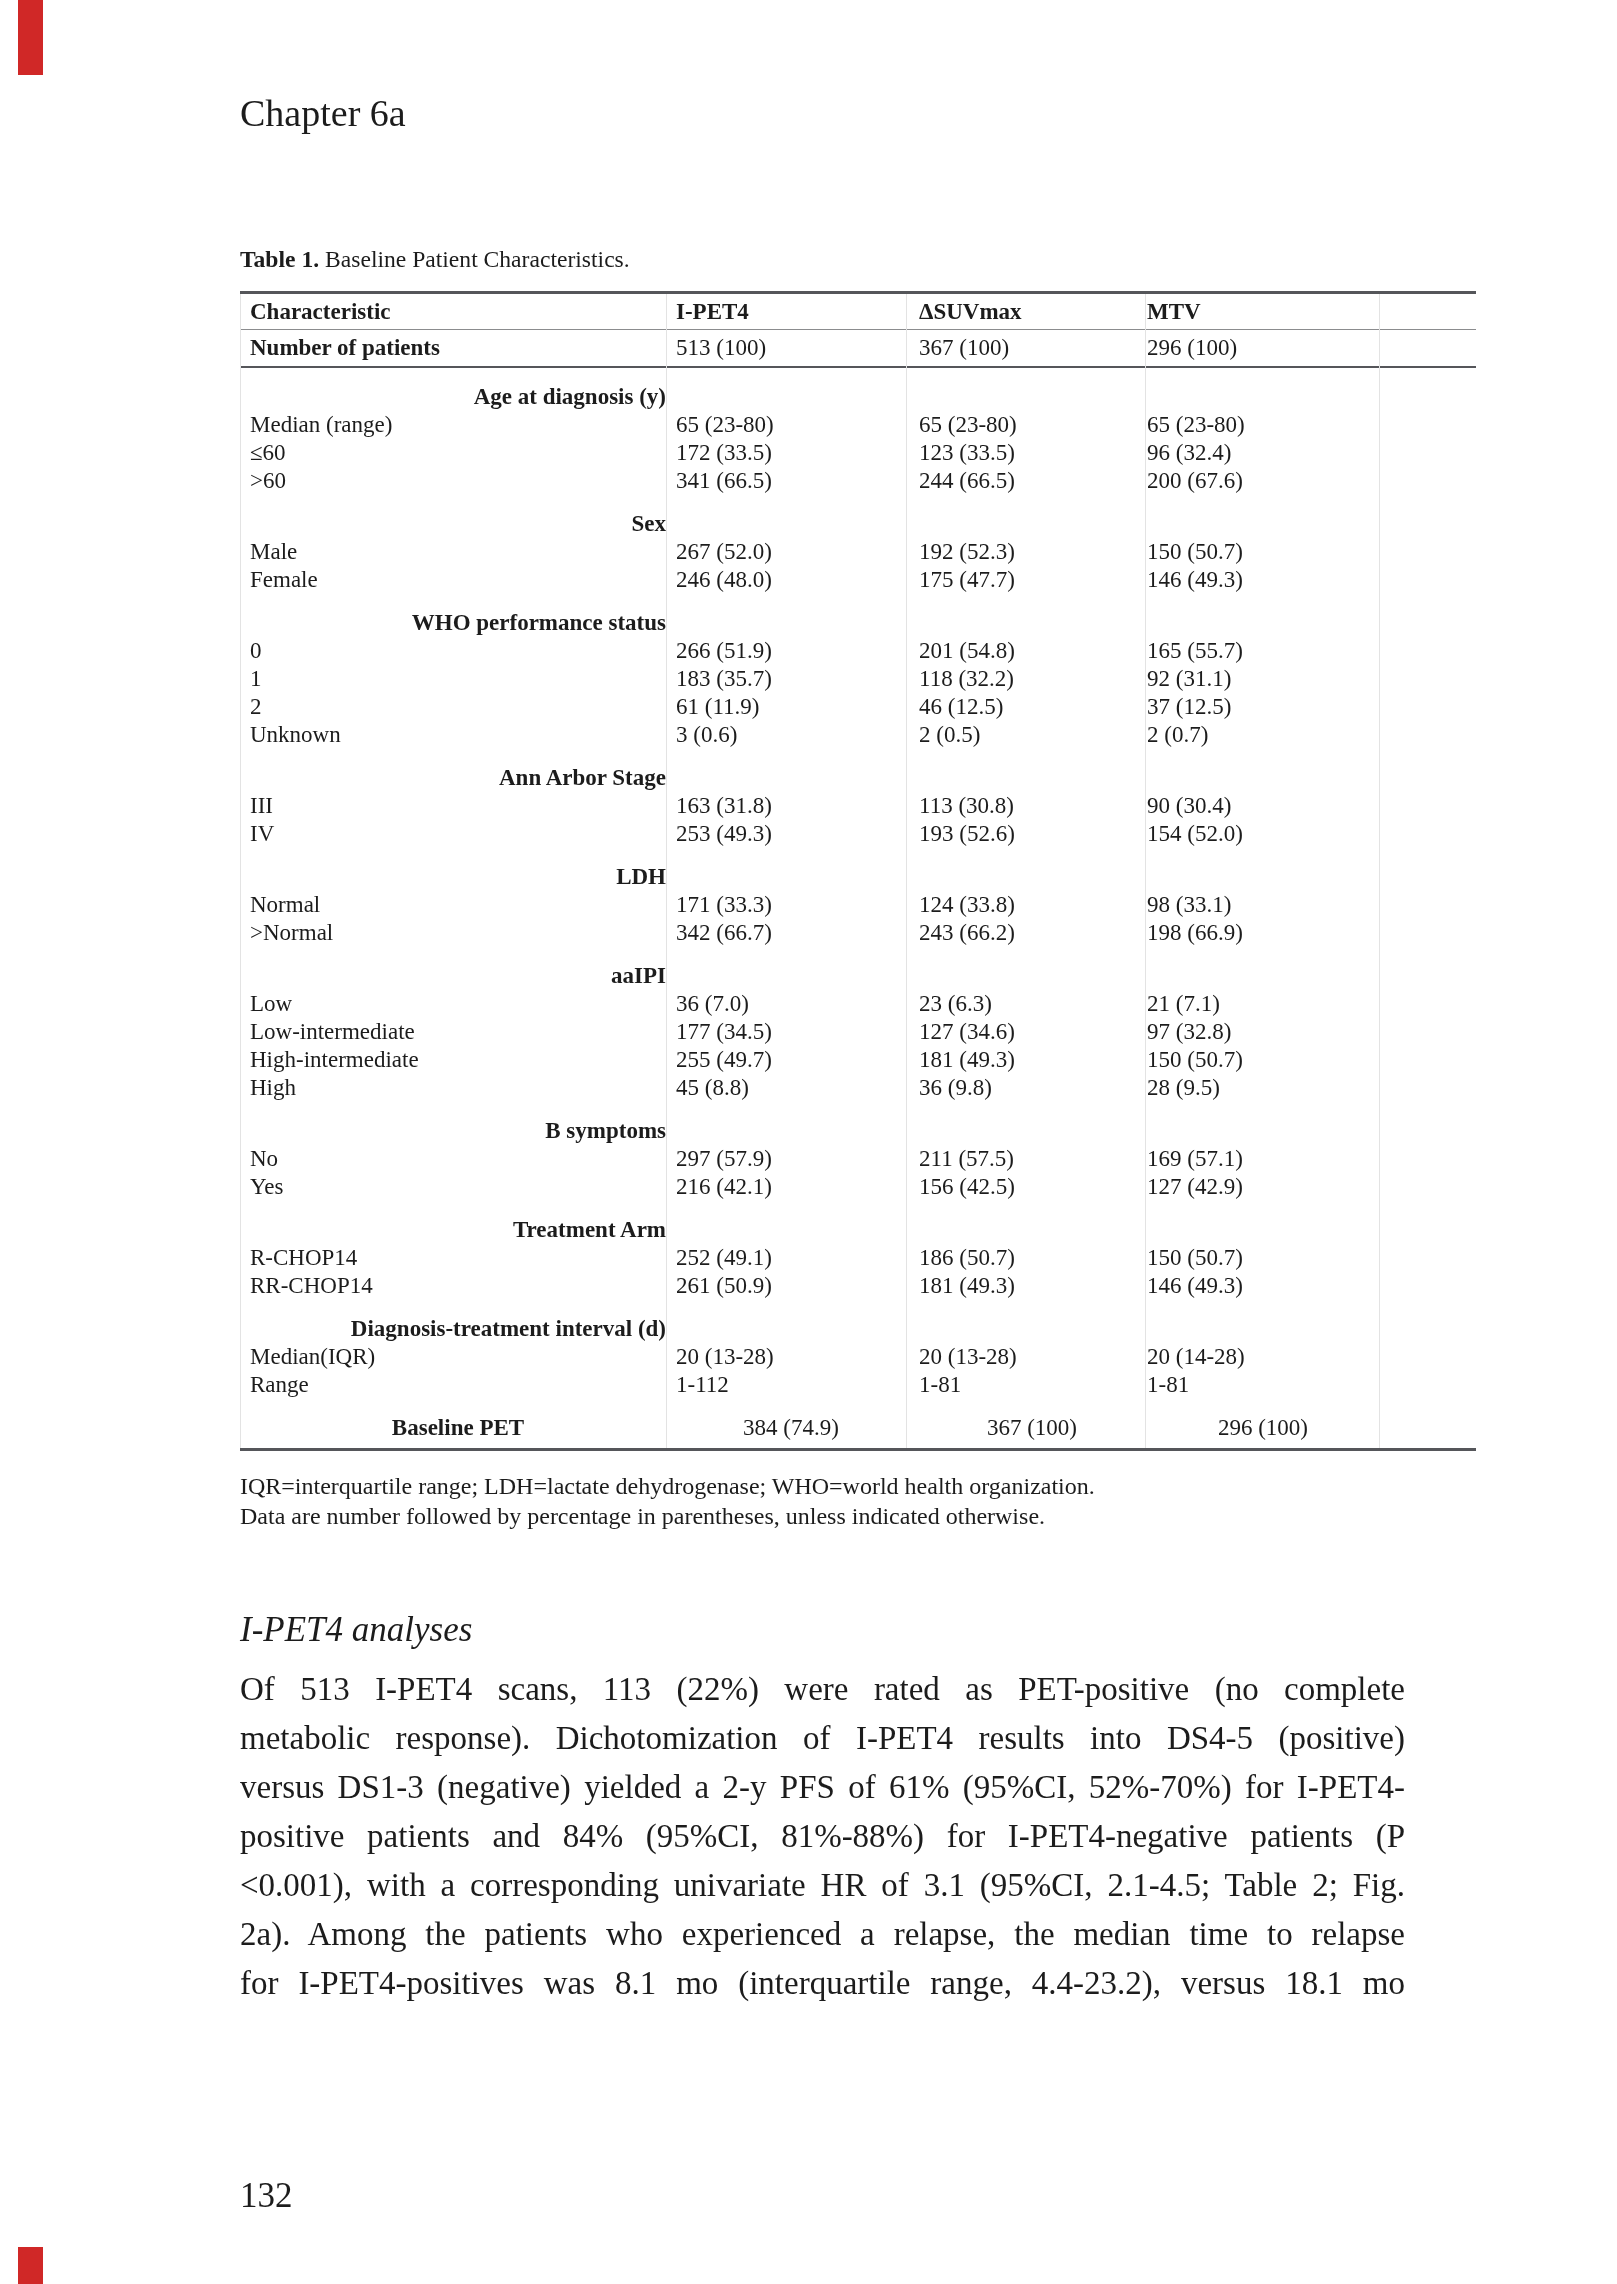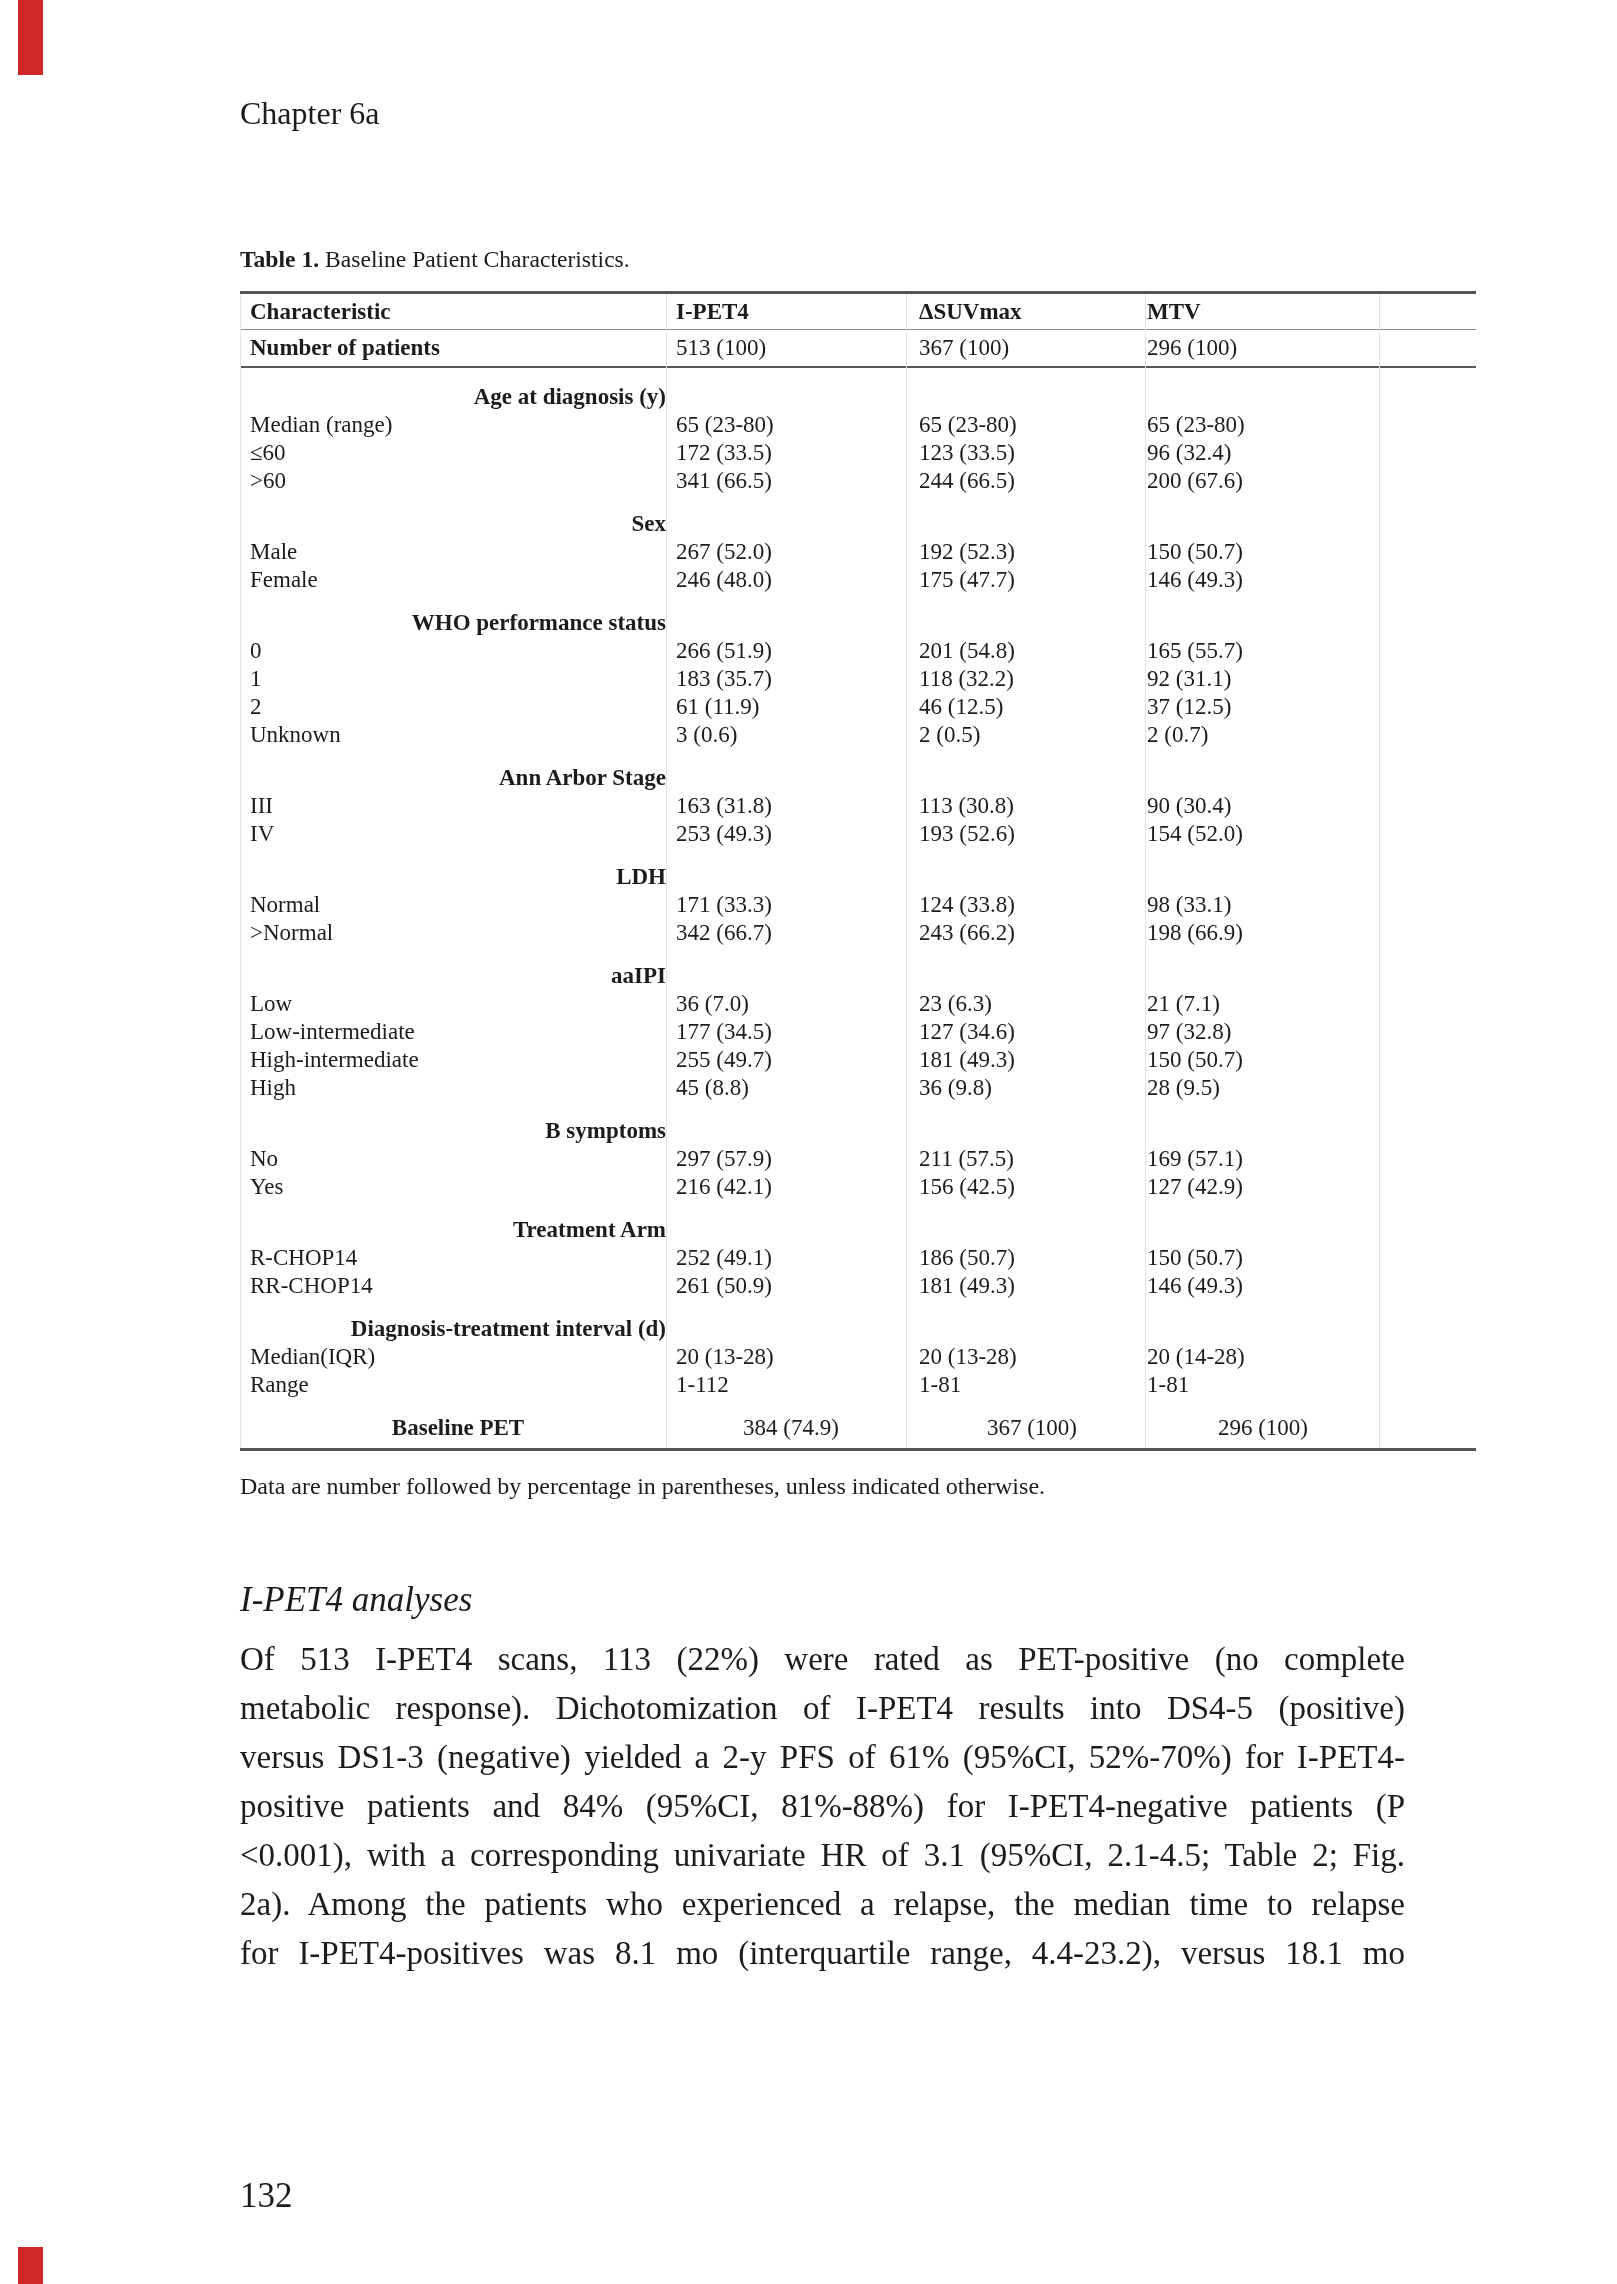--- a/index.html
+++ b/index.html
@@ -4,21 +4,21 @@
 <style>
   html,body{margin:0;padding:0;background:#ffffff;}
   .page{
     position:relative;width:1618px;height:2284px;background:#ffffff;
     font-family:"Liberation Serif","DejaVu Serif",serif;color:#1c1c1c;
     overflow:hidden;
   }
   .edge-tab{position:absolute;left:18px;width:25px;background:#d02827;}
   .edge-tab.top{top:0;height:75px;}
   .edge-tab.bottom{top:2247px;height:37px;}
-  .chapter-head{position:absolute;left:240px;top:94px;font-size:32px;line-height:38px;}
+  .chapter-head{position:absolute;left:240px;top:94px;font-size:38px;line-height:38px;}
   .flow{position:absolute;left:240px;top:244px;width:1165px;}
   .table-title{margin:0;font-size:23.6px;line-height:30px;}
   .table-title b{font-weight:700;}
   .char-table{
     width:1236px;margin-top:17px;position:relative;
     border-top:3px solid #55565a;border-bottom:3px solid #55565a;
     padding-bottom:6px;
   }
   .vline{position:absolute;top:0;bottom:0;width:0.8px;background:#e3e3e3;}
   .row{display:grid;grid-template-columns:426px 240px 239px 234px;font-size:23px;line-height:28px;}
@@ -264,20 +264,21 @@
           <div class="cell">296 (100)</div>
         </div>
         <div class="vline" style="left: 0px;"></div>
         <div class="vline" style="left: 426px;"></div>
         <div class="vline" style="left: 666px;"></div>
         <div class="vline" style="left: 905px;"></div>
         <div class="vline" style="left: 1139px;"></div>
       </div>
 
     <div class="footnotes">
+      <p>IQR=interquartile range; LDH=lactate dehydrogenase; WHO=world health organization.</p>
       <p>Data are number followed by percentage in parentheses, unless indicated otherwise.</p>
     </div>
 
     <h2 class="body-heading">I-PET4 analyses</h2>
 
     <div class="paragraph" id="body-paragraph">
         <div class="pline">Of 513 I-PET4 scans, 113 (22%) were rated as PET-positive (no complete</div>
         <div class="pline">metabolic response). Dichotomization of I-PET4 results into DS4-5 (positive)</div>
         <div class="pline">versus DS1-3 (negative) yielded a 2-y PFS of 61% (95%CI, 52%-70%) for I-PET4-</div>
         <div class="pline">positive patients and 84% (95%CI, 81%-88%) for I-PET4-negative patients (P</div>

